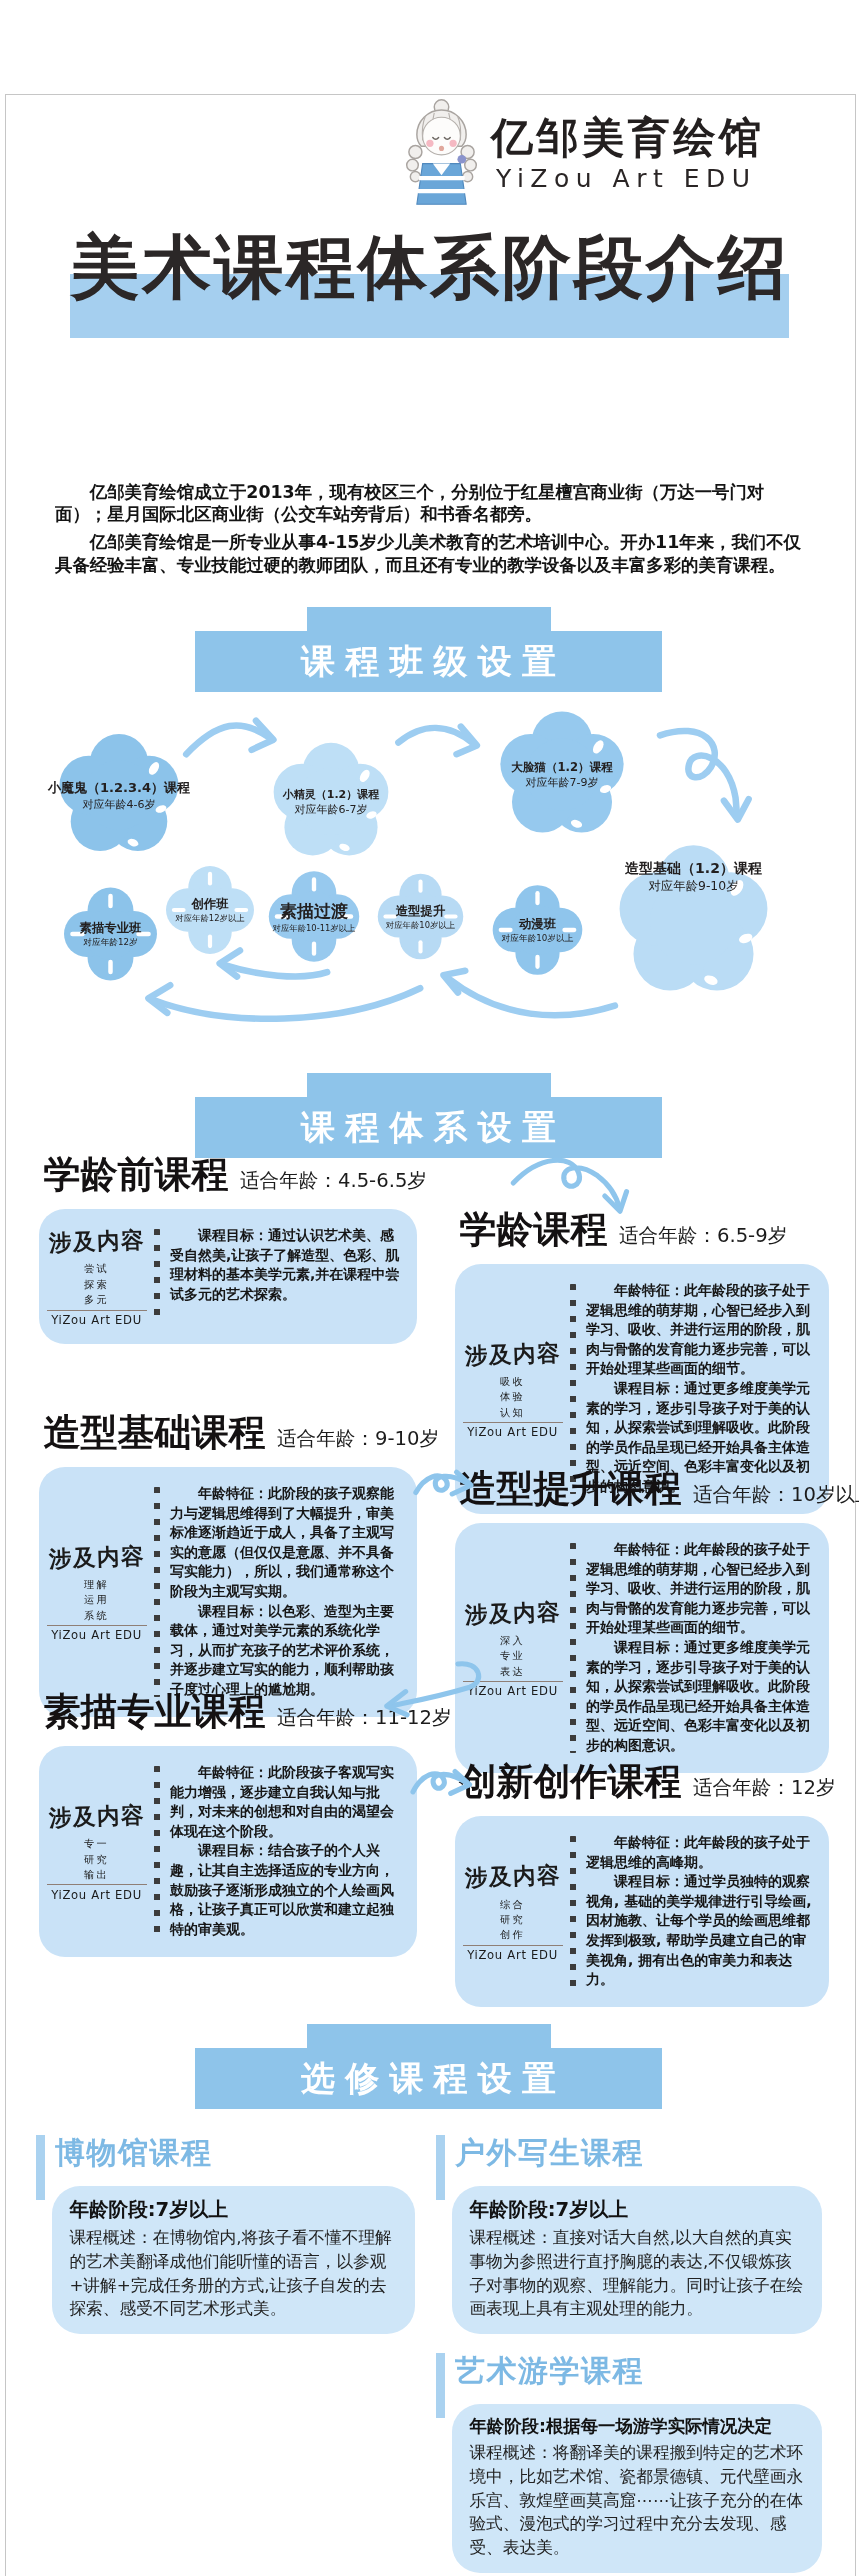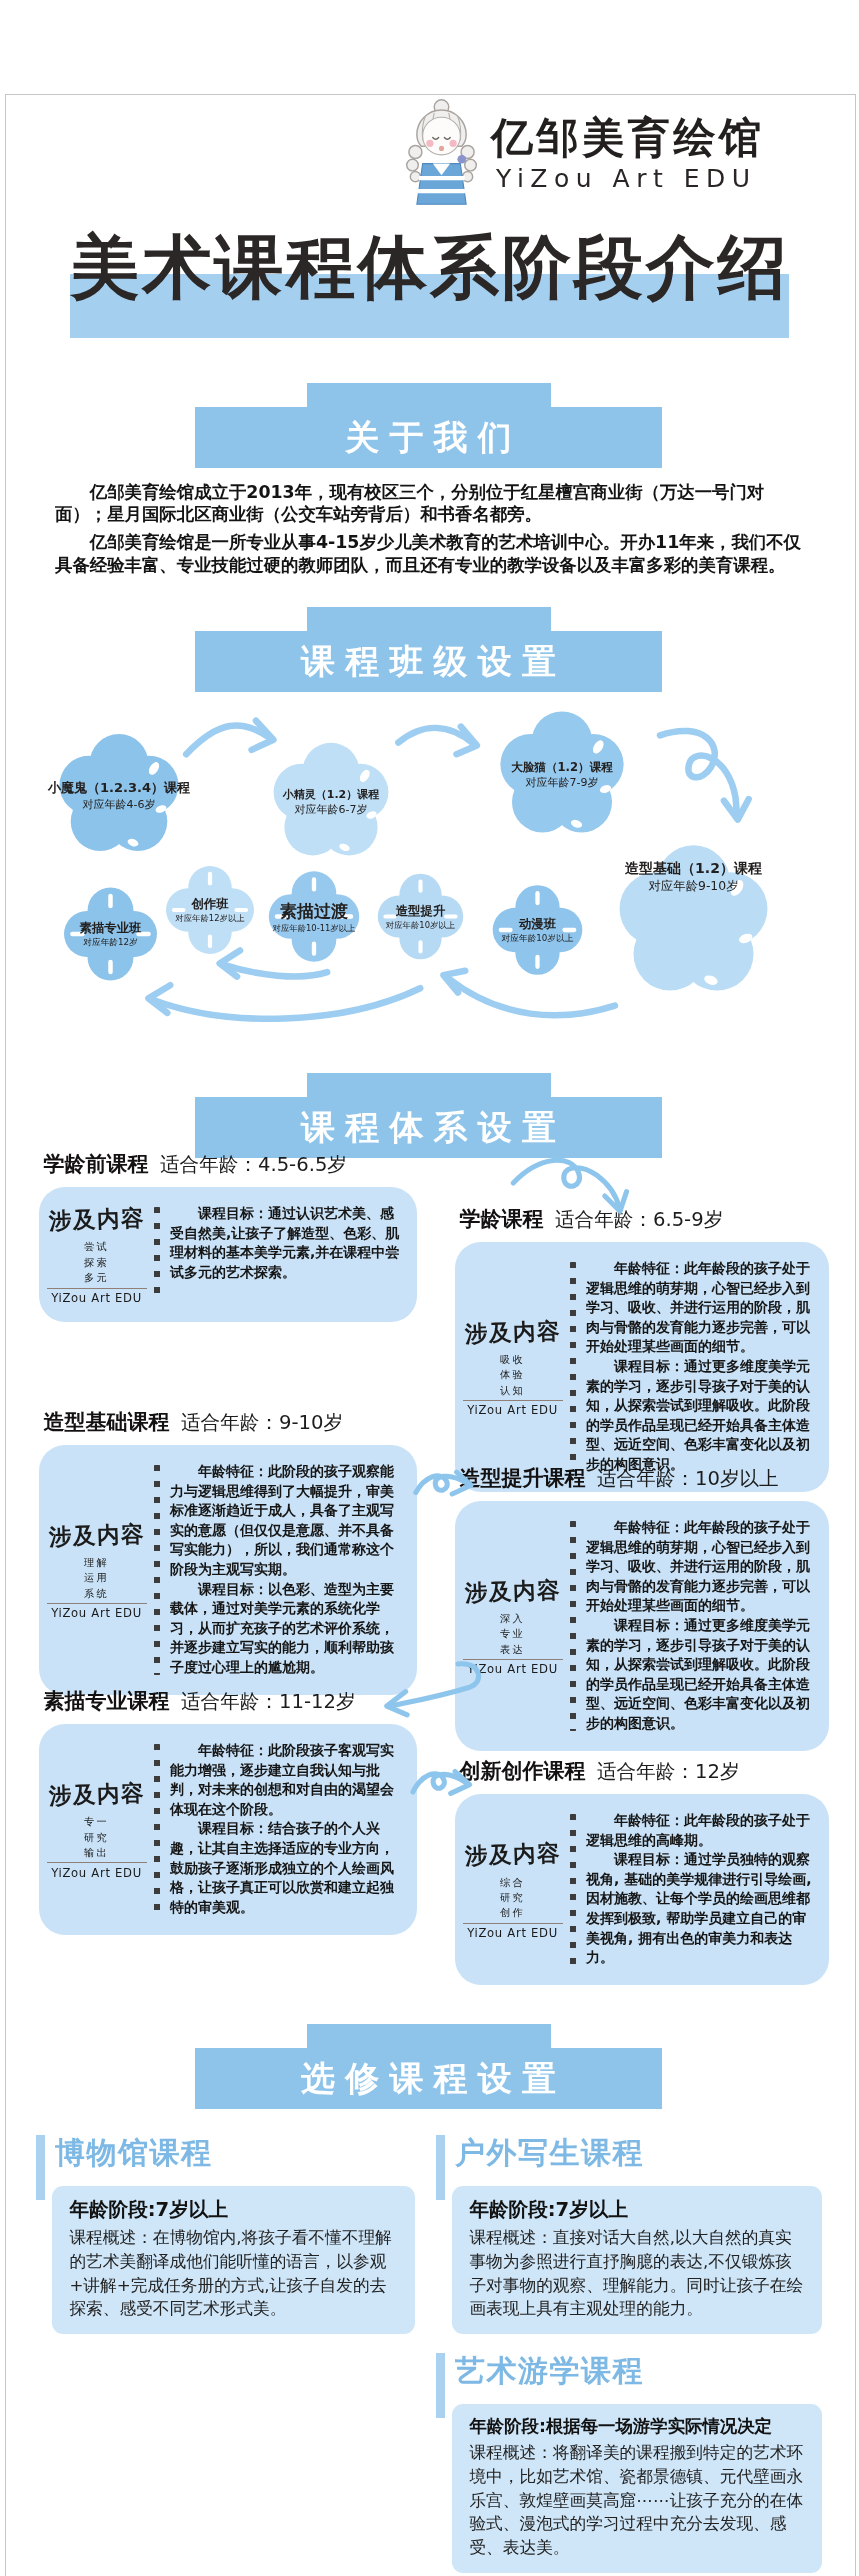--- a/index.html
+++ b/index.html
@@ -32,39 +32,39 @@
   .ftext{position:absolute;inset:0;display:flex;flex-direction:column;align-items:center;
          justify-content:center;text-align:left;z-index:2;color:#232020;}
   .ftext.toppad{justify-content:flex-start;padding-top:26px;box-sizing:border-box;}
   .fname{font-weight:700;}
   .overlay{position:absolute;left:0;top:0;width:860px;height:2576px;pointer-events:none;z-index:3;}
   .arr{fill:none;stroke:#9dcdf1;stroke-width:9;stroke-linecap:round;stroke-linejoin:round;}
   .swl{fill:none;stroke:#8ec5ec;stroke-width:7;stroke-linecap:round;stroke-linejoin:round;}
   
   .course{position:absolute;}
   .course-head{display:flex;align-items:baseline;gap:11.6px;margin:0 0 8.7px 4.4px;}
-  .course-title{font-size:21px;font-weight:900;color:#141112;white-space:nowrap;}
+  .course-title{font-size:37px;font-weight:900;color:#141112;white-space:nowrap;}
   .course-age{font-size:19.6px;font-weight:500;color:#1c1c1c;white-space:nowrap;}
   .course-card{background:#c9e2f7;border-radius:26px;display:flex;align-items:stretch;
                padding:17.4px 10.2px 17.4px 0;box-sizing:border-box;}
   .involve{flex:0 0 115px;display:flex;flex-direction:column;align-items:center;justify-content:center;}
   .involve-title{font-size:22.5px;font-weight:700;transform:rotate(-2deg);letter-spacing:1.5px;}
   .involve-tags{margin-top:4.4px;font-size:10.2px;line-height:1.5;letter-spacing:2.2px;text-align:center;
                 white-space:pre-line;font-weight:500;}
   .involve-line{width:100px;border-top:1.5px solid #8f7f76;margin-top:2.2px;}
   .involve-brand{font-size:11.6px;margin-top:2.2px;letter-spacing:0.7px;font-weight:400;}
   .dots{flex:0 0 5.8px;margin:2.9px 10.2px 2.9px 0;border-radius:0.7px;
         background:repeating-linear-gradient(to bottom,#3c3c3c 0 6.5px,transparent 6.5px 16px);}
   .course-body{flex:1;font-size:14px;line-height:1.4;font-weight:700;padding-right:7.3px;color:#161616;}
   .course-body p{margin:0;text-indent:2em;}
   
   .elective{position:absolute;}
   .elective-bar{position:absolute;left:0;top:1.5px;width:8.7px;height:65px;background:#aad2f0;}
   .elective-title{margin-left:19px;font-size:30px;font-weight:900;color:#7db9e4;letter-spacing:1.5px;}
-  .elective-card{margin-left:16px;margin-top:11.6px;background:#cfe6f8;border-radius:11px;
+  .elective-card{margin-left:16px;margin-top:11.6px;background:#cfe6f8;border-radius:28px;
                  padding:10.2px 17.4px 13px;box-sizing:border-box;}
   .elective-age{font-size:19.6px;font-weight:800;color:#121212;}
   .elective-desc{margin-top:3.6px;font-size:16.7px;line-height:1.42;font-weight:500;color:#222;}
 </style>
 </head>
 <body>
 
 <svg width="0" height="0" style="position:absolute" aria-hidden="true">
   <defs>
     <symbol id="f5" viewBox="0 0 200 200">
@@ -114,26 +114,20 @@
     <path d="M29,116 L92,116 M27,134 L94,134" stroke="#fff" stroke-width="6"></path>
     <path d="M48,96 L60,112 L72,96" fill="#fff"></path>
     <circle cx="88" cy="90" r="6" fill="#8a93cc"></circle>
   </svg>
   <div class="brand-cn">亿邹美育绘馆</div>
   <div class="brand-en">YiZou Art EDU</div>
 
   <div class="title-band"></div>
   <div class="poster-title">美术课程体系阶段介绍</div>
 
-  <div class="banner" style="top:354px">
-    <div class="banner-tab"></div>
-    <div class="banner-main">
-        <span>关于我们</span>
-      </div>
-  </div>
   <div class="about-text">
     <p>亿邹美育绘馆成立于2013年，现有校区三个，分别位于红星檀宫商业街（万达一号门对面）；星月国际北区商业街（公交车站旁背后）和书香名都旁。</p>
     <p>亿邹美育绘馆是一所专业从事4-15岁少儿美术教育的艺术培训中心。开办11年来，我们不仅具备经验丰富、专业技能过硬的教师团队，而且还有专业的教学设备以及丰富多彩的美育课程。</p>
   </div>
 
   <div class="banner" style="top:578px">
     <div class="banner-tab"></div>
     <div class="banner-main">
         <span>课程班级设置</span>
       </div>

